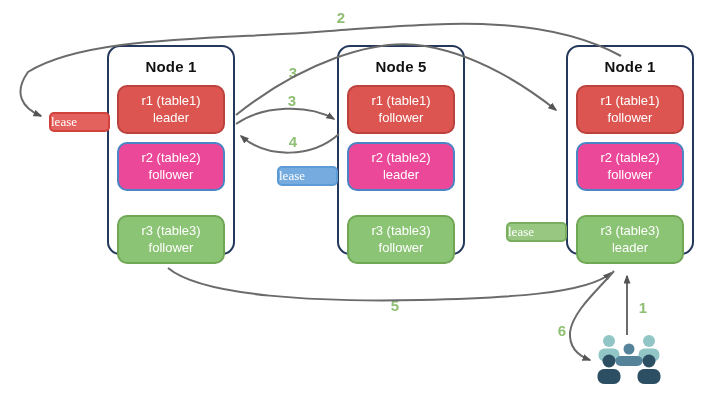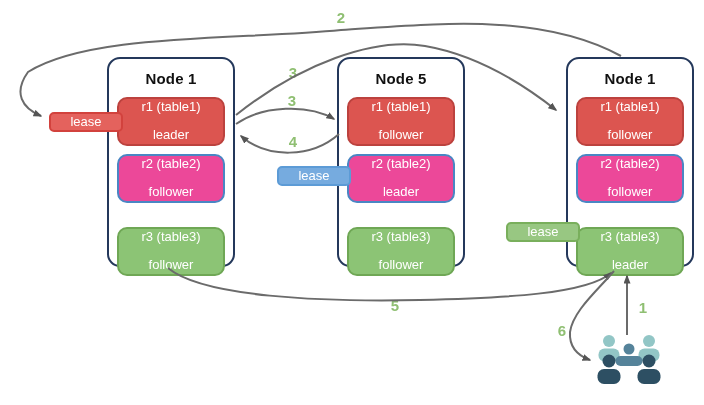--- a/index.html
+++ b/index.html
@@ -3,46 +3,46 @@
 <meta charset="utf-8">
 <style>
   html,body { margin:0; padding:0; background:#ffffff; }
   #canvas {
     position:relative; width:704px; height:405px; background:#ffffff;
     font-family:"Liberation Sans","DejaVu Sans",sans-serif; overflow:hidden;
   }
 
   
   .node {
-    position:absolute; top:57px; width:128px; height:210px;
+    position:absolute; top:45px; width:128px; height:210px;
     background:#ffffff; border:2px solid #24385b; border-radius:13px;
     box-sizing:border-box;
   }
   .node-title {
     text-align:center; font-weight:bold; font-size:15px; color:#111111;
     margin-top:11px; letter-spacing:0.2px;
   }
   .replica {
     position:absolute; left:8px; width:108px; height:49px;
     border-radius:10px; box-sizing:border-box; border:2px solid;
     color:#ffffff; font-size:13px; text-align:center;
-    display:flex; flex-direction:column; justify-content:space-between; line-height:1.3;
+    display:flex; flex-direction:column; justify-content:center; line-height:1.3;
   }
   .replica.r1 { top:38px; }
   .replica.r2 { top:95px; }
   .replica.r3 { top:152px;margin-top:16px; }
   .replica.red   { background:#dc5550; border-color:#bc423e; }
   .replica.blue  { background:#ec4899; border-color:#4a86c4; }
   .replica.green { background:#8cc475; border-color:#6fa755; }
 
   
   .lease {
-    position:absolute; width:74px; height:20px; box-sizing:border-box;
+    position:absolute; width:61px; height:20px; box-sizing:border-box;
     border-radius:5px; border:2px solid; color:#ffffff; font-size:13px;
-    text-align:center; line-height:16px;
+    line-height:16px;font-family:Liberation Serif, serif;
   }
   .lease.red   { left:49px;  top:112px; background:#e4625d; border-color:#d2423d; }
   .lease.blue  { left:277px; top:166px; background:#76abdf; border-color:#5c9bd6; }
   .lease.green { left:506px; top:222px; background:#98c782; border-color:#79af5c; }
 
   
   .step {
     position:absolute; transform:translate(-50%,-50%);
     color:#8fbf72; font-weight:bold; font-size:15px;
   }

